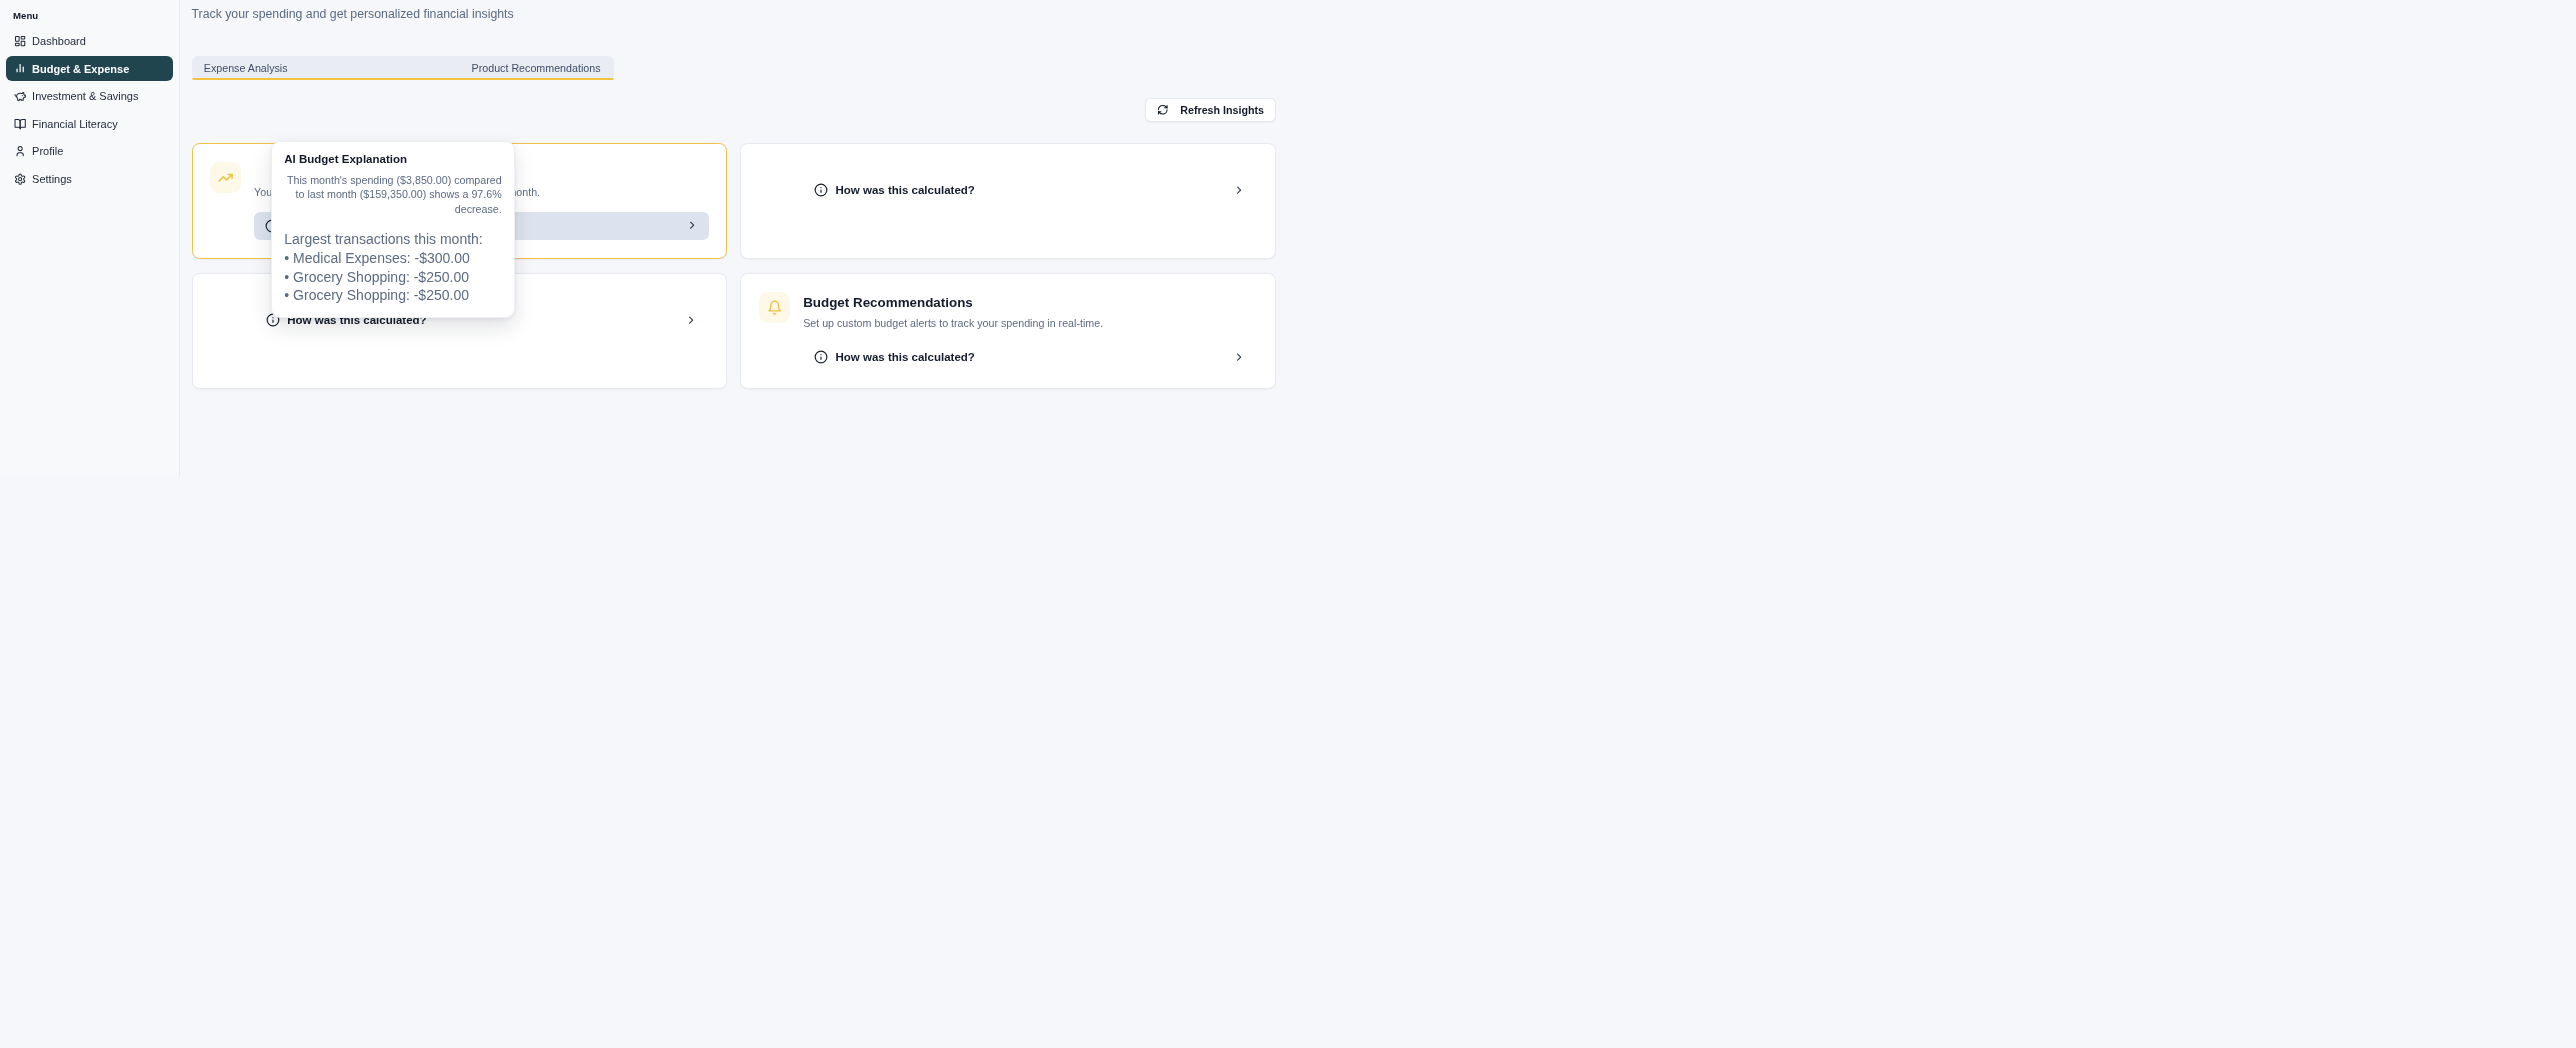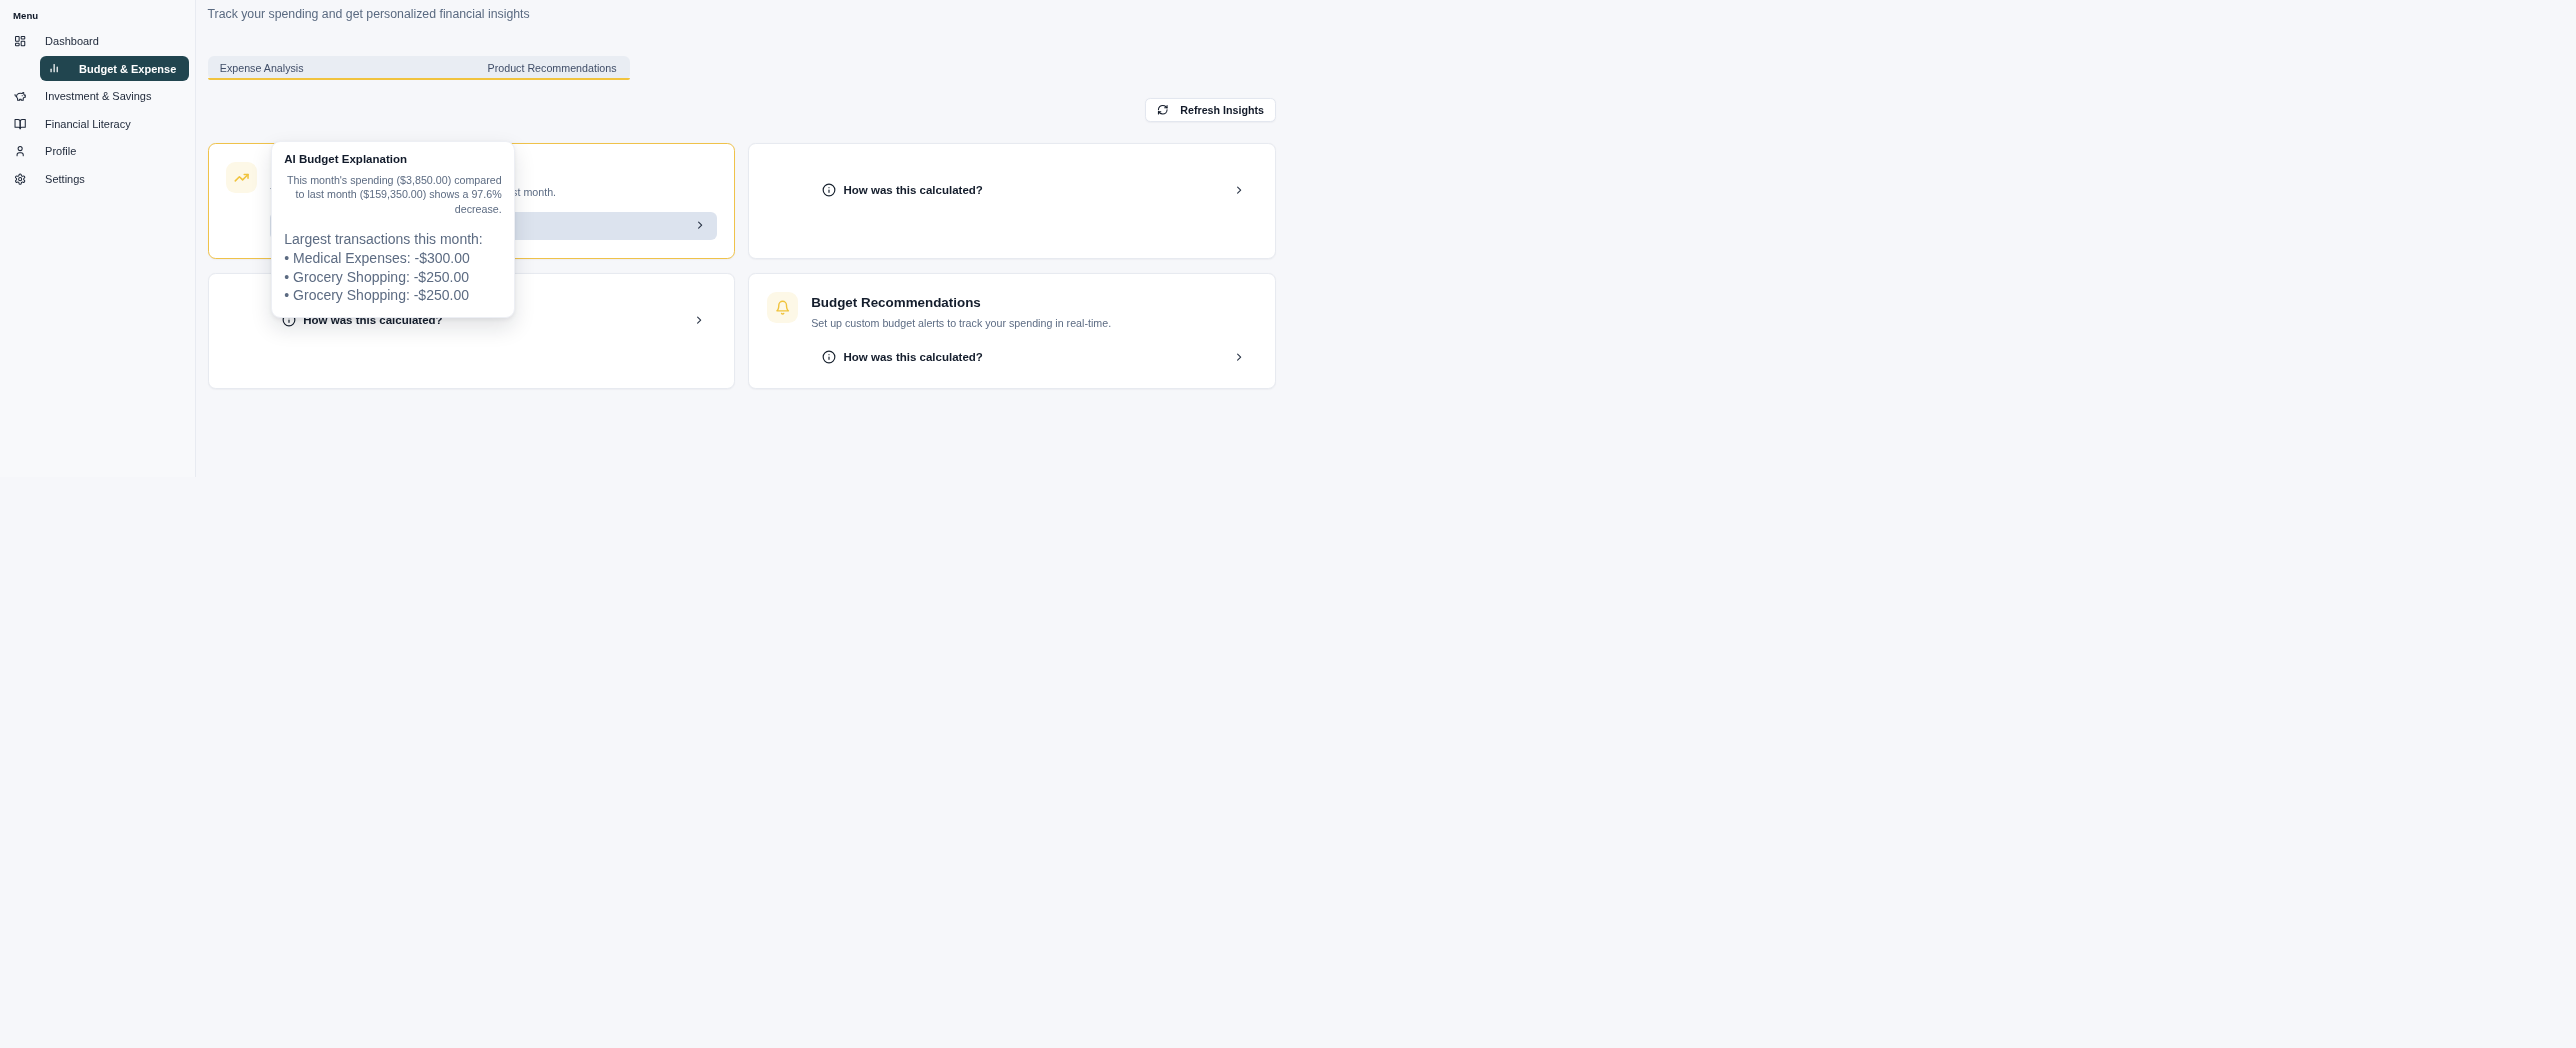--- a/index.html
+++ b/index.html
@@ -13,26 +13,26 @@
                 background:none; border:none; color:#18222f; cursor:pointer; }
   .brand { margin-left:14px; font-size:16px; font-weight:800; letter-spacing:-0.2px; color:#141c2b; }
   .avatar { position:absolute; top:6.1px; right:118px; width:35px; height:35px; border-radius:50%;
             background:
               repeating-linear-gradient(-10deg, rgba(255,255,255,0) 0 4.6px, rgba(146,149,156,0.45) 4.6px 7.7px),
               radial-gradient(circle at 50% 26%, #ffffff 0 16%, #f3f4f5 30%, #e4e5e8 48%, #cfd1d5 66%, #dddee1 82%, #c6c8cc 100%);
             box-shadow: inset 0 -3.1px 6.1px rgba(120,122,128,.35), 0 0.8px 1.5px rgba(16,24,40,.15); cursor:pointer; }
 
   
   .layout { display:flex; height:477px; }
-  .sidebar { width:196px; flex:none; background:#f8f9fb; border-right:0.8px solid #e8ebf1; padding:10px 6.1px 0; }
+  .sidebar { width:180px; flex:none; background:#f8f9fb; border-right:0.8px solid #e8ebf1; padding:10px 6.1px 0; }
   .menu-label { font-size:9.6px; font-weight:700; color:#0e1726; margin:0 0 7.7px 7px; }
-  .nav-item { display:flex; align-items:center; gap:19px; height:24.5px; padding:0 7.7px; margin-bottom:3.1px;
+  .nav-item { display:flex; align-items:center; gap:6px; height:24.5px; padding:0 7.7px; margin-bottom:3.1px;
               border-radius:6.1px; font-size:11px; color:#1d2738; cursor:pointer; }
   .nav-item .nicon { width:12.3px; height:12.3px; flex:none; display:flex; }
-  .nav-item.active { background:#21454f; color:#ffffff; font-weight:700;margin-left:34px; }
+  .nav-item.active { background:#21454f; color:#ffffff; font-weight:700; }
 
   .main { flex:1; position:relative; padding:0 12.3px 0 11.5px; background:#f6f7fa; }
   .page-title { margin-top:18.4px; font-size:31px; line-height:1.02; font-weight:800; letter-spacing:-0.9px; color:#10151f; }
   .page-subtitle { margin-top:7px; font-size:12.3px; color:#5a6a81; }
 
   
   .tabbar { position:relative; margin-top:35px; width:422px; height:24px; background:#e9edf3; border-radius:6.1px;
             display:flex; align-items:center; font-size:10.7px; color:#404e68; }
   .tab { cursor:pointer; white-space:nowrap; }
   .tab-first { margin-left:12.3px; }

